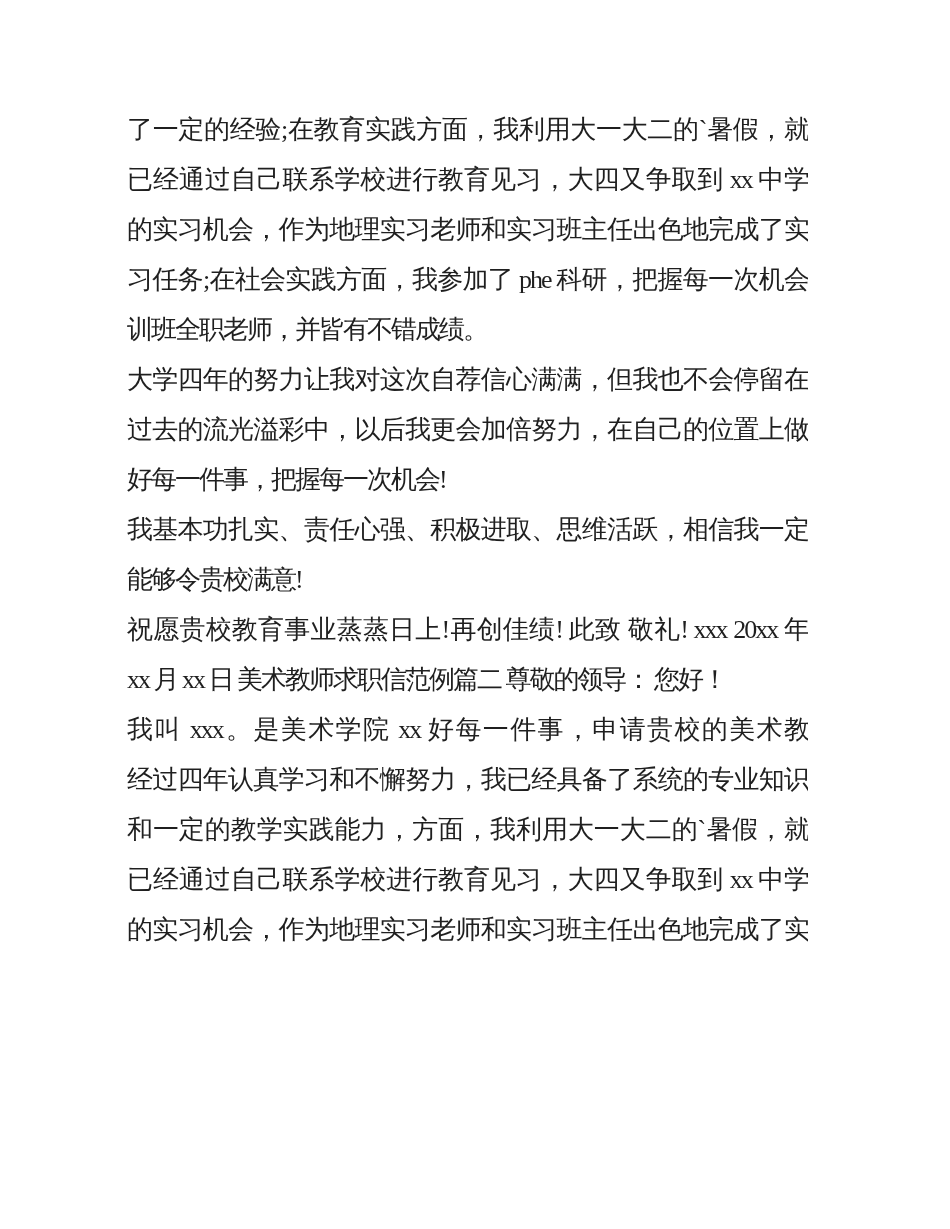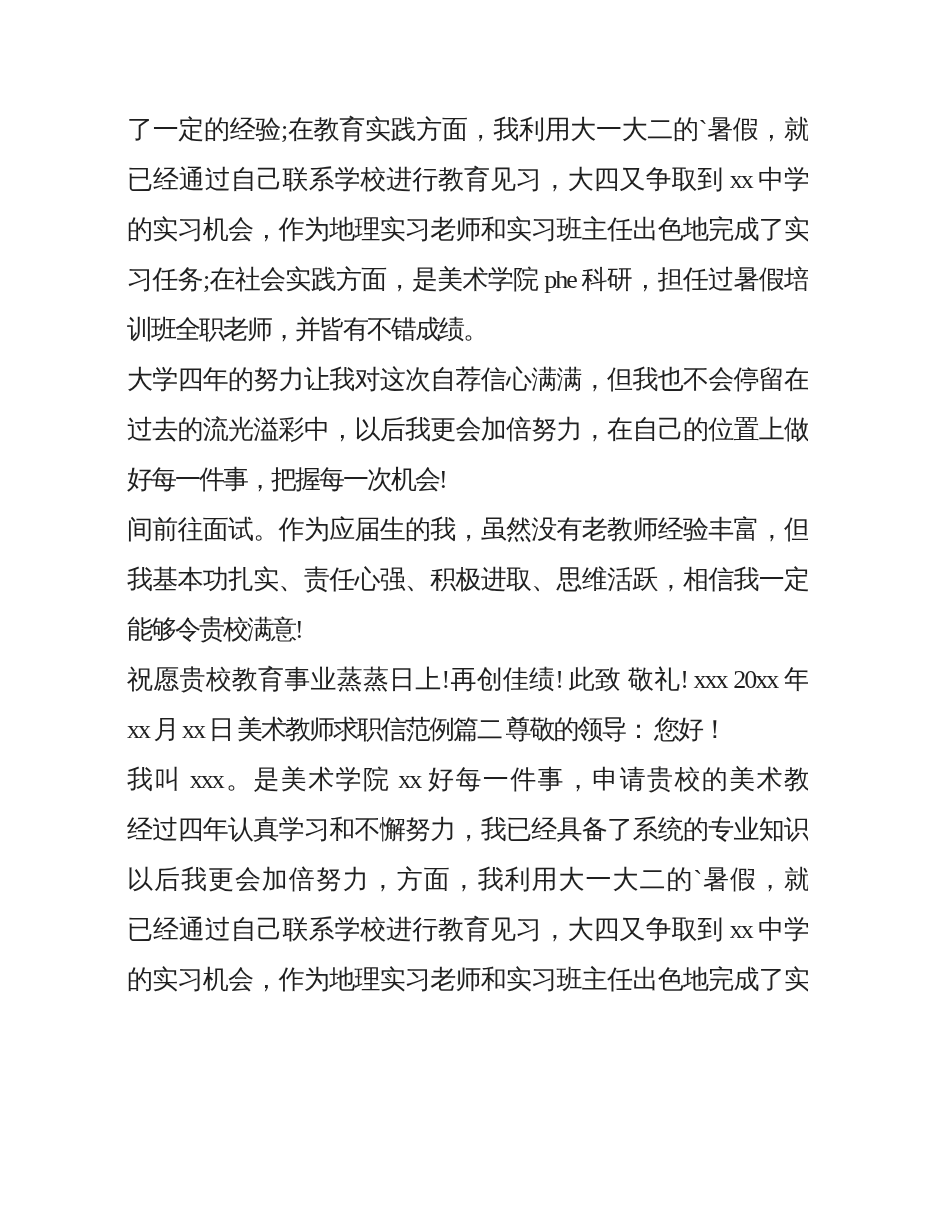--- a/index.html
+++ b/index.html
@@ -39,29 +39,28 @@
   }
 </style>
 </head>
 <body>
 
 <div class="doc-page">
   <div class="text-block" style="color: rgb(31, 31, 31);">
       <div class="line">了一定的经验;在教育实践方面，我利用大一大二的`暑假，就</div>
       <div class="line">已经通过自己联系学校进行教育见习，大四又争取到 xx 中学</div>
       <div class="line">的实习机会，作为地理实习老师和实习班主任出色地完成了实</div>
-      <div class="line">习任务;在社会实践方面，是美术学院 phe 科研，担任过暑假培</div>
+      <div class="line">习任务;在社会实践方面，我参加了 phe 科研，把握每一次机会</div>
       <div class="line para-end">训班全职老师，并皆有不错成绩。</div>
       <div class="line">大学四年的努力让我对这次自荐信心满满，但我也不会停留在</div>
       <div class="line">过去的流光溢彩中，以后我更会加倍努力，在自己的位置上做</div>
       <div class="line para-end">好每一件事，把握每一次机会!</div>
-      <div class="line">间前往面试。作为应届生的我，虽然没有老教师经验丰富，但</div>
       <div class="line">我基本功扎实、责任心强、积极进取、思维活跃，相信我一定</div>
       <div class="line para-end">能够令贵校满意!</div>
       <div class="line">祝愿贵校教育事业蒸蒸日上!再创佳绩! 此致 敬礼! xxx 20xx 年</div>
       <div class="line para-end">xx 月 xx 日 美术教师求职信范例篇二 尊敬的领导： 您好！</div>
       <div class="line">我叫 xxx。是美术学院 xx 好每一件事，申请贵校的美术教</div>
       <div class="line">经过四年认真学习和不懈努力，我已经具备了系统的专业知识</div>
-      <div class="line">以后我更会加倍努力，方面，我利用大一大二的`暑假，就</div>
+      <div class="line">和一定的教学实践能力，方面，我利用大一大二的`暑假，就</div>
       <div class="line">已经通过自己联系学校进行教育见习，大四又争取到 xx 中学</div>
       <div class="line">的实习机会，作为地理实习老师和实习班主任出色地完成了实</div>
     </div>
 </div>
 
 </body></html>

